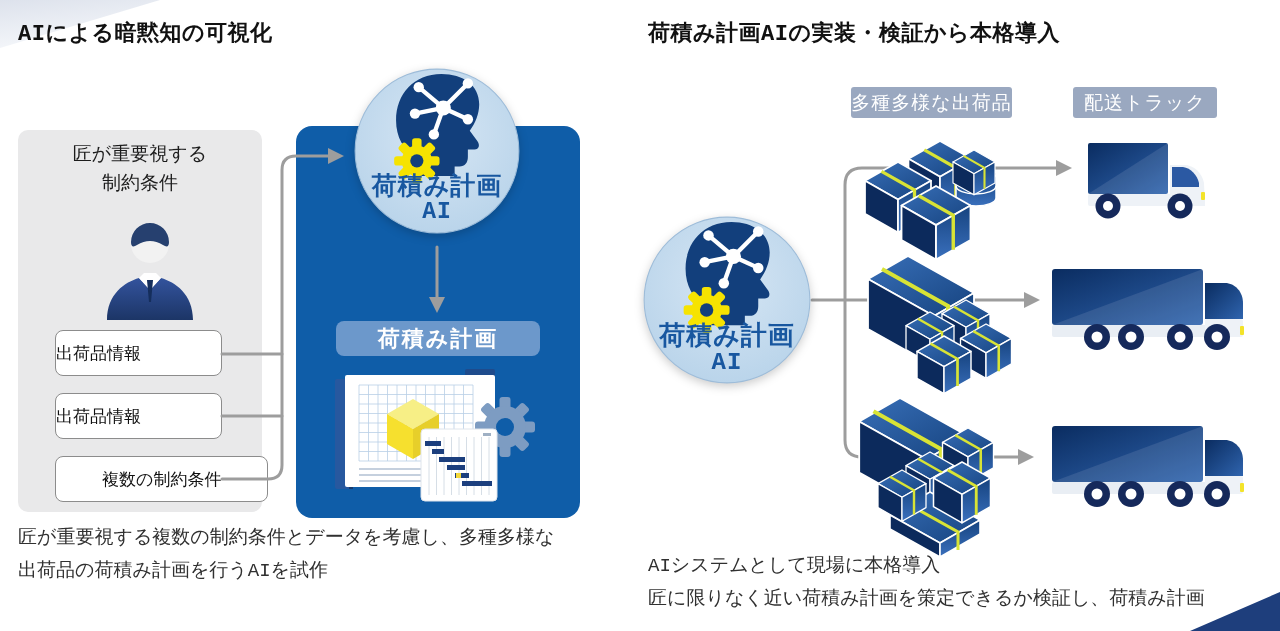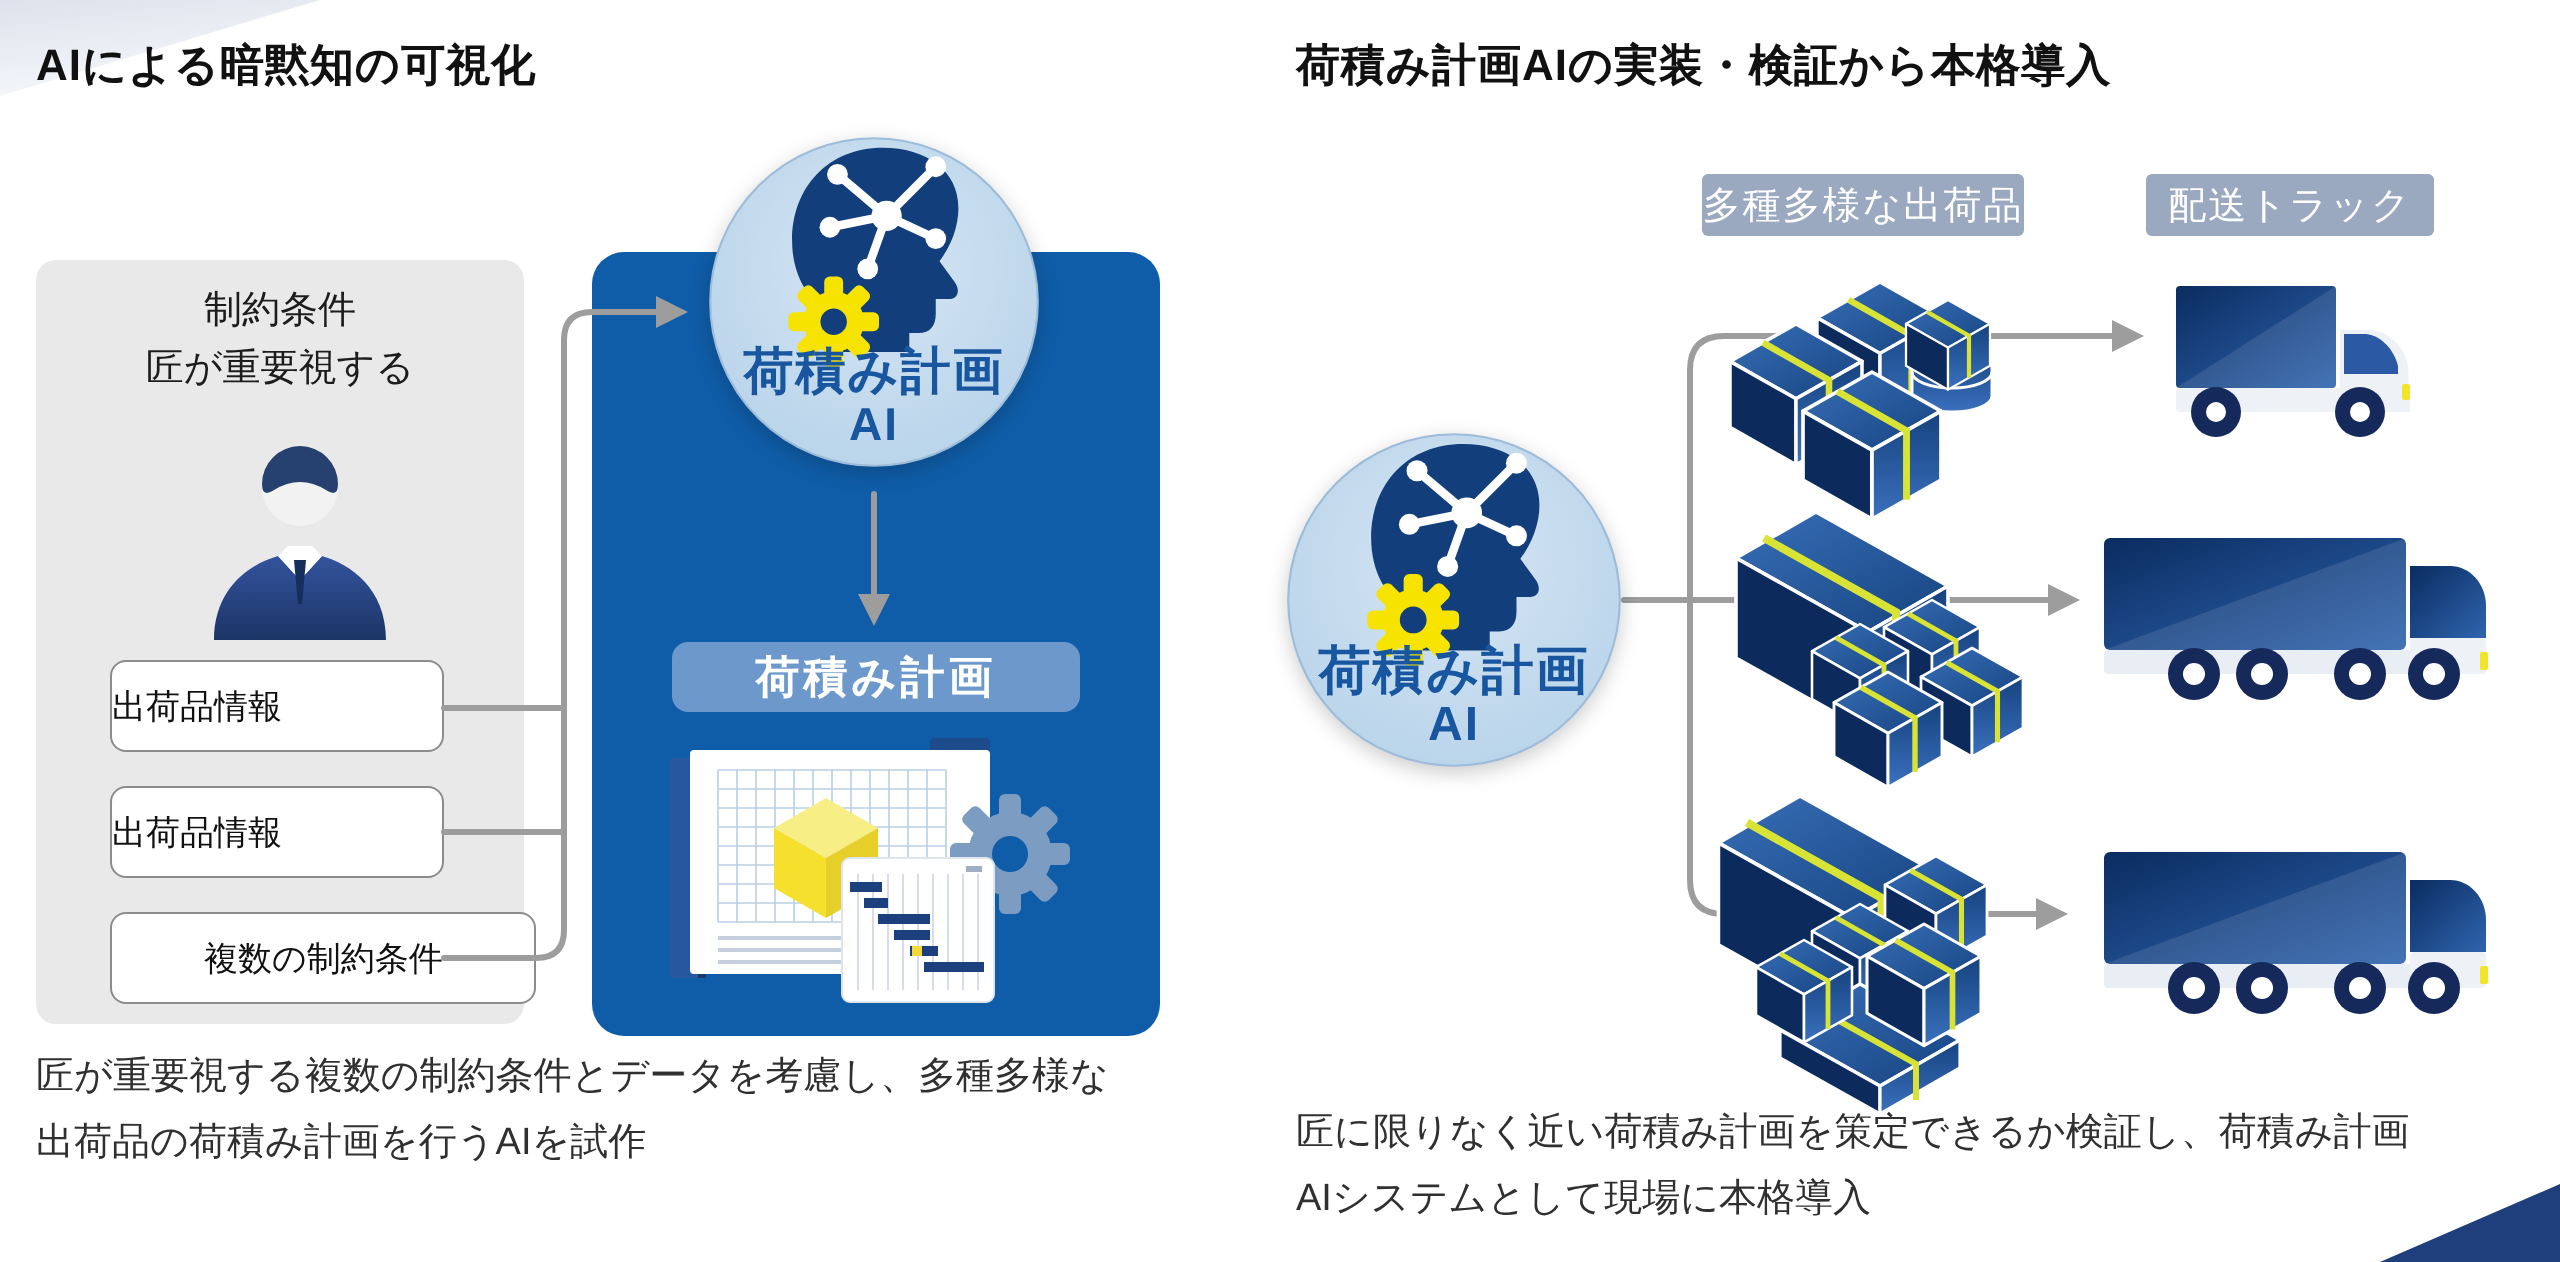--- a/index.html
+++ b/index.html
@@ -1,18 +1,18 @@
 <!DOCTYPE html>
 <html style="--title-text: #111111; --panel-blue: #0f5da8; --plan-bar-blue: #6c98cb; --ai-text-blue: #1857a0; --chip-gray-blue: #9aa8c0; --arrow-gray: #9d9d9d; --gray-panel: #e9e9ea; --caption-text: #303030; --head-navy: #123f7c; --gear-yellow: #f6e300; --box-navy-dark: #0c2a5c; --box-navy-light: #3a6db8; --tape-yellow: #d8e335; --deco-navy: #1e3e7c; --deco-light: #e4e8f1;"><head>
 <meta charset="utf-8">
 <style>
   html,body{margin:0;padding:0;background:#fff;}
   #stage{
     position:relative;width:1280px;height:631px;overflow:hidden;background:#fff;
-    font-family:Liberation Sans, sans-serif;
+    font-family:Liberation Mono, monospace;
   }
   .abs{position:absolute;}
   .title{
     font-size:22px;font-weight:700;color:var(--title-text,#111);letter-spacing:.5px;z-index:4;
   }
   .gray-panel{
     left:18px;top:130px;width:244px;height:382px;background:var(--gray-panel,#e9e9ea);
     border-radius:10px;z-index:1;
   }
   .gray-panel-title{
@@ -170,22 +170,22 @@
     </defs>
     <polygon points="0,0 160,0 0,48" fill="url(#gDeco)"></polygon>
     <polygon points="1190,631 1280,592 1280,631" fill="#1e3e7c"></polygon>
   </svg>
 
   <div class="abs title" style="left:18px;top:18px;">AIによる暗黙知の可視化</div>
   <div class="abs title" style="left:648px;top:18px;">荷積み計画AIの実装・検証から本格導入</div>
 
   <div class="abs gray-panel"></div>
   <div class="abs gray-panel-title">
+    <div>匠が重要視する</div>
     <div>制約条件</div>
-    <div>匠が重要視する</div>
   </div>
 
   <svg class="abs layer2" style="left:95px;top:206px;" width="110" height="114" viewBox="0 0 110 114">
     <circle cx="55" cy="38" r="19" fill="#f2f2f2"></circle>
     <path d="M36,36 A19,19 0 0 1 74,36 Q74,43 68,39 Q55,31 42,39 Q36,43 36,36 Z" fill="#26406f"></path>
     <path d="M12,114 C12,88 30,76 44,72 L55,84 L66,72 C80,76 98,88 98,114 Z" fill="url(#gSuit)"></path>
     <polygon points="44,72 55,84 66,72 61,67 49,67" fill="#fff"></polygon>
     <polygon points="52,74 58,74 56,96 54,96" fill="#152e5c"></polygon>
   </svg>
 
@@ -310,17 +310,17 @@
     </svg>
     <div class="badge-l1" style="top:103px;font-size:26px;">荷積み計画</div>
     <div class="badge-l2" style="top:134px;font-size:24px;">AI</div>
   </div>
 
   <div class="abs caption" style="left:18px;top:522px;width:612px;">
     <div>匠が重要視する複数の制約条件とデータを考慮し、多種多様な</div>
     <div>出荷品の荷積み計画を行うAIを試作</div>
   </div>
   <div class="abs caption" style="left:648px;top:550px;width:620px;">
+    <div>AIシステムとして現場に本格導入</div>
     <div>匠に限りなく近い荷積み計画を策定できるか検証し、荷積み計画</div>
-    <div>AIシステムとして現場に本格導入</div>
   </div>
 
 </div>
 
 </body></html>

